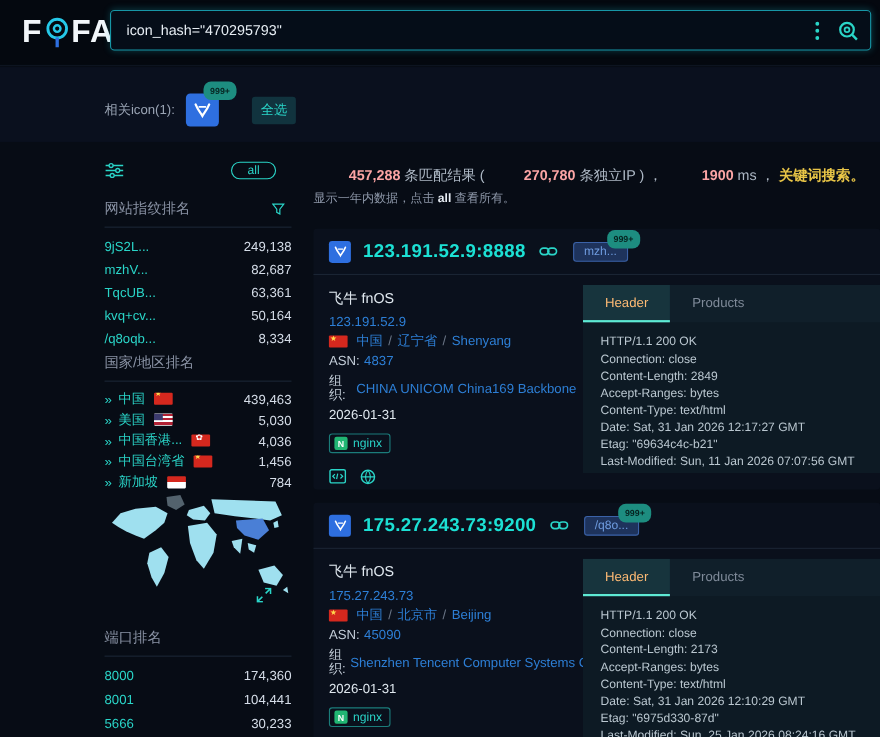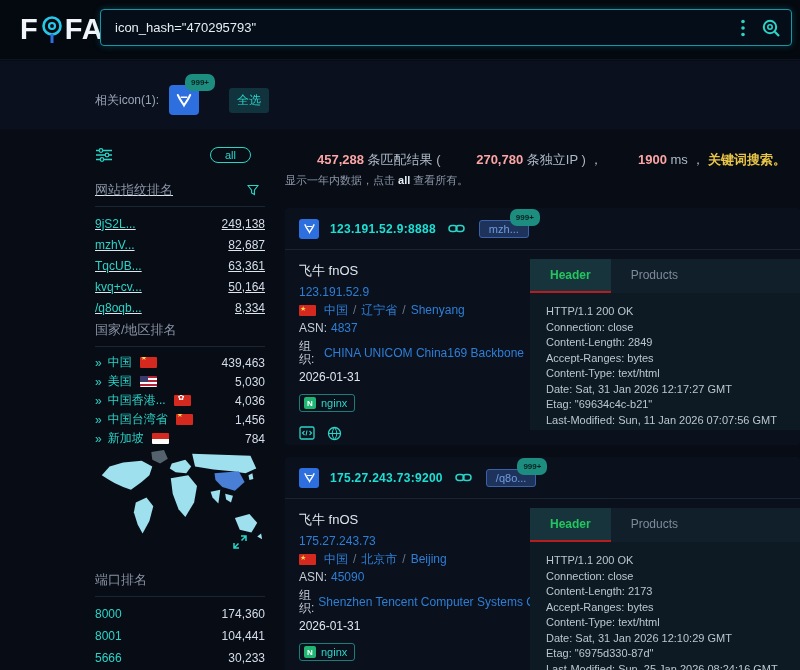--- a/index.html
+++ b/index.html
@@ -34,21 +34,21 @@
   .srow .cnt { margin-left:auto; color:#d5dde8; }
   .chev { color:#2ad5c8; font-size:12px; margin-right:6px; cursor:pointer; }
   .flag { position:relative; width:17px; height:11px; border-radius:1px; display:inline-block; margin-left:8px; overflow:hidden; flex:none; }
   .flag-cn { background:#d5281e; }
   .flag-cn::after { content:"★"; position:absolute; left:1px; top:-3px; color:#ffd84d; font-size:7px; }
   .flag-us { background:repeating-linear-gradient(#b22234 0 2px, #ffffff 2px 4px); }
   .flag-us::after { content:""; position:absolute; left:0; top:0; width:8px; height:6px; background:#3c3b6e; }
   .flag-hk { background:#d5281e; }
   .flag-hk::after { content:"✿"; position:absolute; left:4px; top:-2px; color:#ffffff; font-size:8px; }
   .flag-sg { background:linear-gradient(#d5281e 0 50%, #ffffff 50% 100%); }
-  #sec-finger { position:absolute; top:52px; left:0; width:170px;text-decoration:underline; }
+  #sec-finger { position:absolute; top:52px; left:0; width:170px; }
   #sec-country { position:absolute; top:192px; left:0; width:170px; }
   #sec-country .srow { height:19px; }
   #map-wrap { position:absolute; top:312px; left:0; width:170px; height:118px; }
   #map-expand { position:absolute; right:18px; bottom:6px; cursor:pointer; }
   #sec-ports { position:absolute; top:442px; left:0; width:170px; }
   #sec-ports .srow { height:22px; }
 
   
   #content { position:absolute; left:285px; top:129px; width:515px; }
   .stats { position:absolute; top:22px; left:0; font-size:13px; white-space:nowrap; }
@@ -56,21 +56,21 @@
   .stats .plain { color:#aeb9c6; }
   .stats .kw { color:#e8c547; font-weight:bold; cursor:pointer; }
   .note { position:absolute; top:44px; left:0; font-size:11px; color:#8d97a8; }
   .note b { color:#e8eef5; }
 
   .card { position:absolute; left:0; width:515px; background:#0a101c; border-radius:3px; }
   #card1 { top:79px; height:237px; }
   #card2 { top:328px; height:245px; }
   .card-head { display:flex; align-items:center; height:42px; padding:0 14px; border-bottom:1px solid #1a2433; }
   .fav-sm { position:relative; width:20px; height:20px; background:#2e6fe0; border-radius:3px; display:flex; align-items:center; justify-content:center; cursor:pointer; flex:none; }
-  .ipport { color:#1ce0d4; font-size:12px; font-weight:bold; margin-left:11px; letter-spacing:.3px; cursor:pointer; }
+  .ipport { color:#1ce0d4; font-size:17px; font-weight:bold; margin-left:11px; letter-spacing:.3px; cursor:pointer; }
   .linkico { margin-left:12px; cursor:pointer; display:flex; }
   .tagchip { position:relative; margin-left:14px; background:#1e335c; border:1px solid #3b62a8; color:#6f9ce0; font-size:11px; padding:2px 9px; border-radius:3px; cursor:pointer; }
   .tagchip .badge999 { top:-12px; left:auto; right:-12px; }
 
   .card-body { position:relative; height:calc(100% - 43px); }
   .dcol { position:absolute; left:14px; top:12px; width:225px; font-size:12px; }
   .dtitle { color:#dfe7ee; font-size:13px; margin-bottom:6px; }
   .drow { margin-bottom:5px; line-height:13px; display:flex; align-items:center; }
   .blue { color:#2d7fd6; cursor:pointer; }
   .slash { color:#6b7687; margin:0 5px; }
@@ -78,21 +78,21 @@
   .dcol .flag { margin-left:0; margin-right:8px; }
   .ddate { color:#dfe7ee; margin-bottom:10px; }
   .nginx { display:inline-flex; align-items:center; border:1px solid rgba(42,213,200,.55); border-radius:3px; padding:2px 7px 2px 4px; color:#2ad5c8; font-size:11px; cursor:pointer; }
   .nginx .nbox { width:12px; height:12px; background:#21b573; color:#fff; font-size:8px; font-weight:bold; border-radius:2px; display:flex; align-items:center; justify-content:center; margin-right:5px; }
   .card-icons { display:flex; gap:12px; margin-top:14px; }
   .card-icons span { cursor:pointer; display:flex; }
 
   .panel { position:absolute; right:0; top:9px; left:245px; bottom:14px; background:#0d1a24; overflow:hidden; }
   .tabs { display:flex; background:#101f2a; }
   .tab { font-size:12px; padding:9px 20px; color:#7f8a99; cursor:pointer; }
-  .tab.active { background:#17343d; color:#22c55e; font-weight:bold; border-bottom:2px solid #b91c1c; }
+  .tab.active { background:#17343d; color:#fdba74; font-weight:normal; border-bottom:2px solid #5eead4; }
   .hdrlines { padding:11px 16px; font-size:11px; line-height:15.5px; color:#bac7d0; }
 </style>
 </head>
 <body>
 
 <div id="topbar">
   <div class="logo">
     <span>F</span>
     <svg width="24" height="32" viewBox="0 0 24 32">
       <circle cx="12" cy="12" r="8.5" fill="none" stroke="#25c8e8" stroke-width="2.6"></circle>

